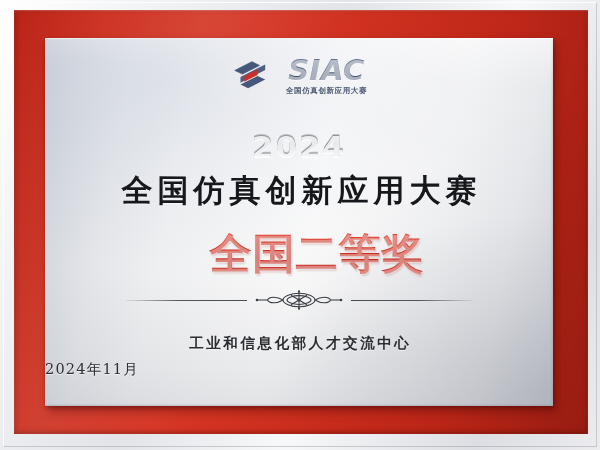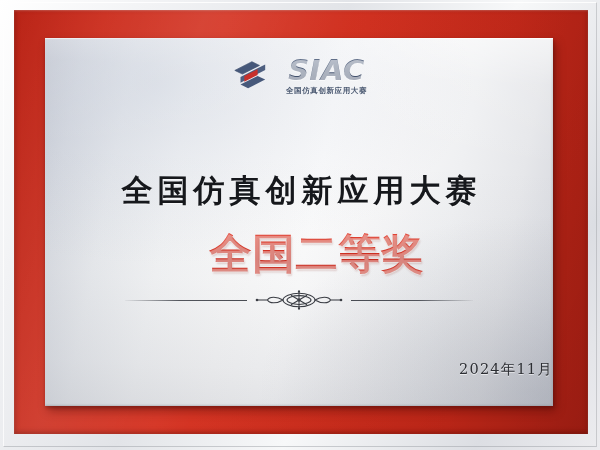--- a/index.html
+++ b/index.html
@@ -288,21 +288,21 @@
     font-weight: 600;
     letter-spacing: 2.6px;
     text-indent: 2.6px;
     color: #2a2c31;
     text-shadow: 0 1px 0 rgba(255,255,255,0.6);
   }
   .date {
     position: absolute;
     left: 0; right: 0;
     top: 322px;
-    text-align: right;
+    text-align: left;
     font-family: "DejaVu Serif", "Liberation Serif", serif;
     font-size: 14.5px;
     font-weight: 500;
     letter-spacing: 1.2px;
     color: #2c2e33;
     text-shadow: 0 1px 0 rgba(255,255,255,0.6);
   }
 </style>
 </head>
 <body>
@@ -325,20 +325,21 @@
             <path d="M -10 5 L 8 5 L 16 13 L -2 13 Z" fill="#46587a"></path>
             <path d="M -6 -2 L 8 -2 L 8 4 L -6 4 Z" fill="#c8302a"></path>
           </g>
         </svg>
         <div class="logo-wordblock">
           <div class="logo-siac">SIAC</div>
           <div class="logo-sub">全国仿真创新应用大赛</div>
         </div>
       </div>
 
+      <div class="year">2024</div>
 
       <div class="title-main">全国仿真创新应用大赛</div>
 
       <div class="award-red">全国二等奖</div>
 
       <div class="divider">
         <div class="divider-rule"></div>
         <svg class="divider-orn" width="92" height="20" viewBox="0 0 92 20">
           <g fill="none" stroke="#3a3d44" stroke-width="1.05">
             <path d="M46 3.2 C 38 3.2, 30 6.6, 30 10 C 30 13.4, 38 16.8, 46 16.8 C 54 16.8, 62 13.4, 62 10 C 62 6.6, 54 3.2, 46 3.2 Z"></path>
@@ -355,19 +356,20 @@
             <circle cx="46" cy="10" r="1.7"></circle>
             <circle cx="46" cy="1.6" r="1.15"></circle>
             <circle cx="46" cy="18.4" r="1.15"></circle>
             <circle cx="4" cy="10" r="1.3"></circle>
             <circle cx="88" cy="10" r="1.3"></circle>
           </g>
         </svg>
         <div class="divider-rule right"></div>
       </div>
 
+      <div class="issuer">工业和信息化部人才交流中心</div>
 
       <div class="date">2024年11月</div>
 
     </div>
   </div>
 
 </div>
 
 </body></html>

